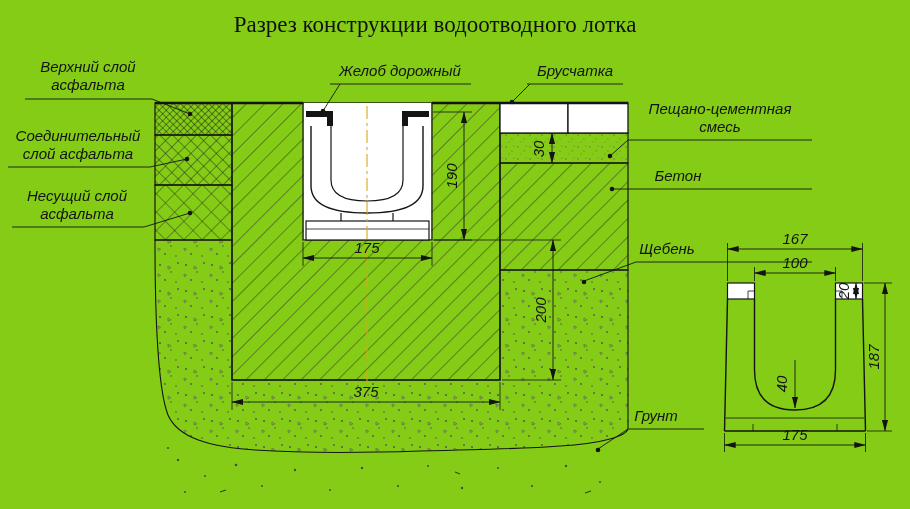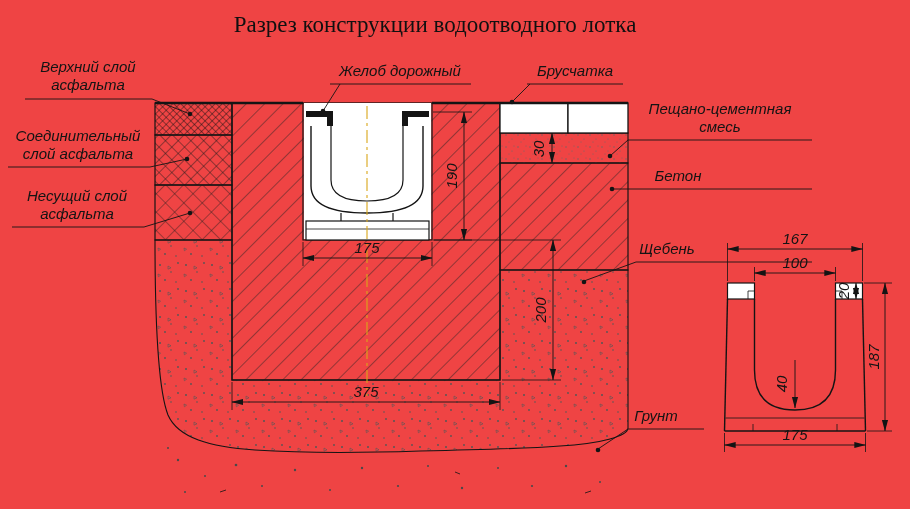--- a/index.html
+++ b/index.html
@@ -1,16 +1,16 @@
 <!DOCTYPE html>
 <html><head>
 <meta charset="utf-8">
 <style>
   html,body{margin:0;padding:0;background:#ffffff;}
-  .sheet{position:relative;width:910px;height:509px;background:#ef4444;font-family:"Liberation Sans",sans-serif;overflow:hidden;}
+  .sheet{position:relative;width:910px;height:509px;background:#84cc16;font-family:"Liberation Sans",sans-serif;overflow:hidden;}
   svg{display:block;}
   .title{font-family:"Liberation Serif",serif;font-size:23px;fill:#101010;}
   .lbl{font-family:"Liberation Sans",sans-serif;font-style:italic;font-size:15px;fill:#141414;}
   .dim{font-family:"Liberation Sans",sans-serif;font-style:italic;font-size:15px;fill:#141414;}
   .thin{stroke:#141414;stroke-width:0.8;fill:none;}
   .med{stroke:#141414;stroke-width:1.2;fill:none;}
   .bold{stroke:#141414;stroke-width:1.4;fill:none;}
   .thick{stroke:#141414;stroke-width:2.4;fill:none;}
   .dimln{stroke:#141414;stroke-width:0.9;fill:none;}
   .leader{stroke:#141414;stroke-width:0.9;fill:none;}

